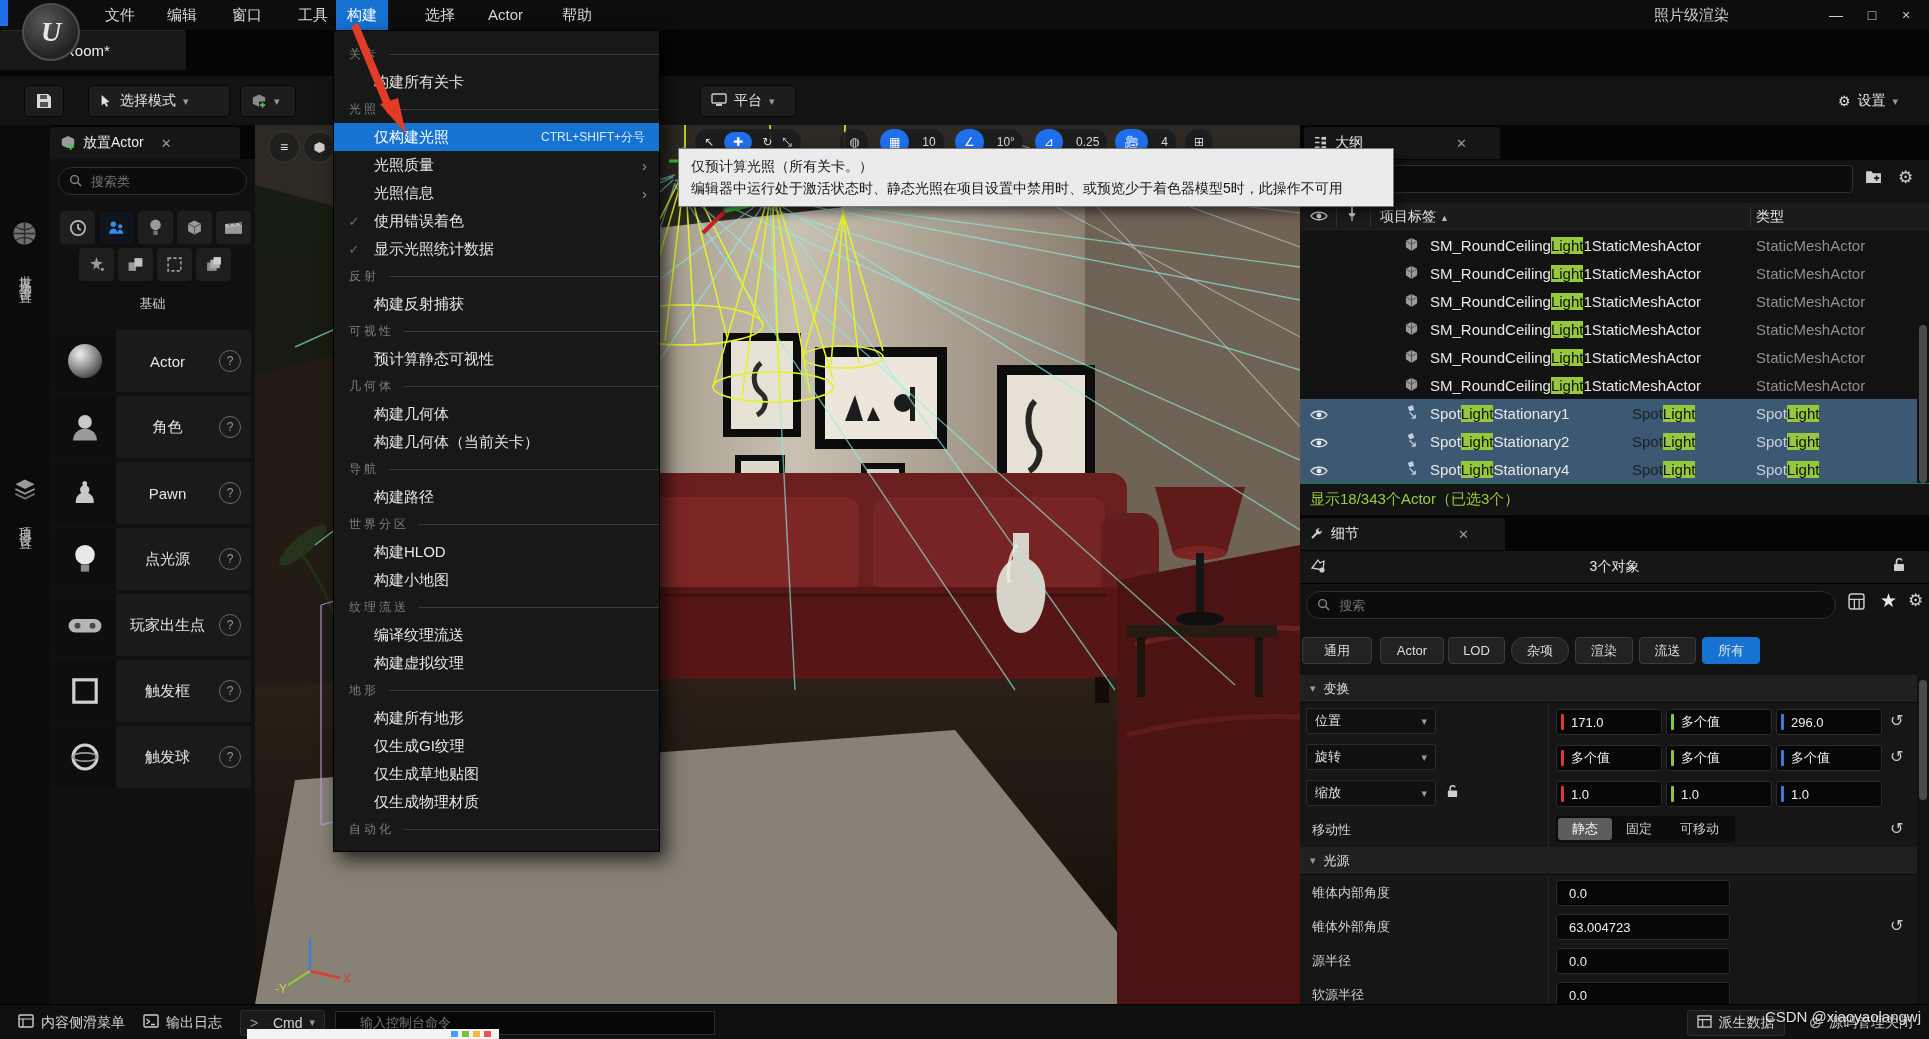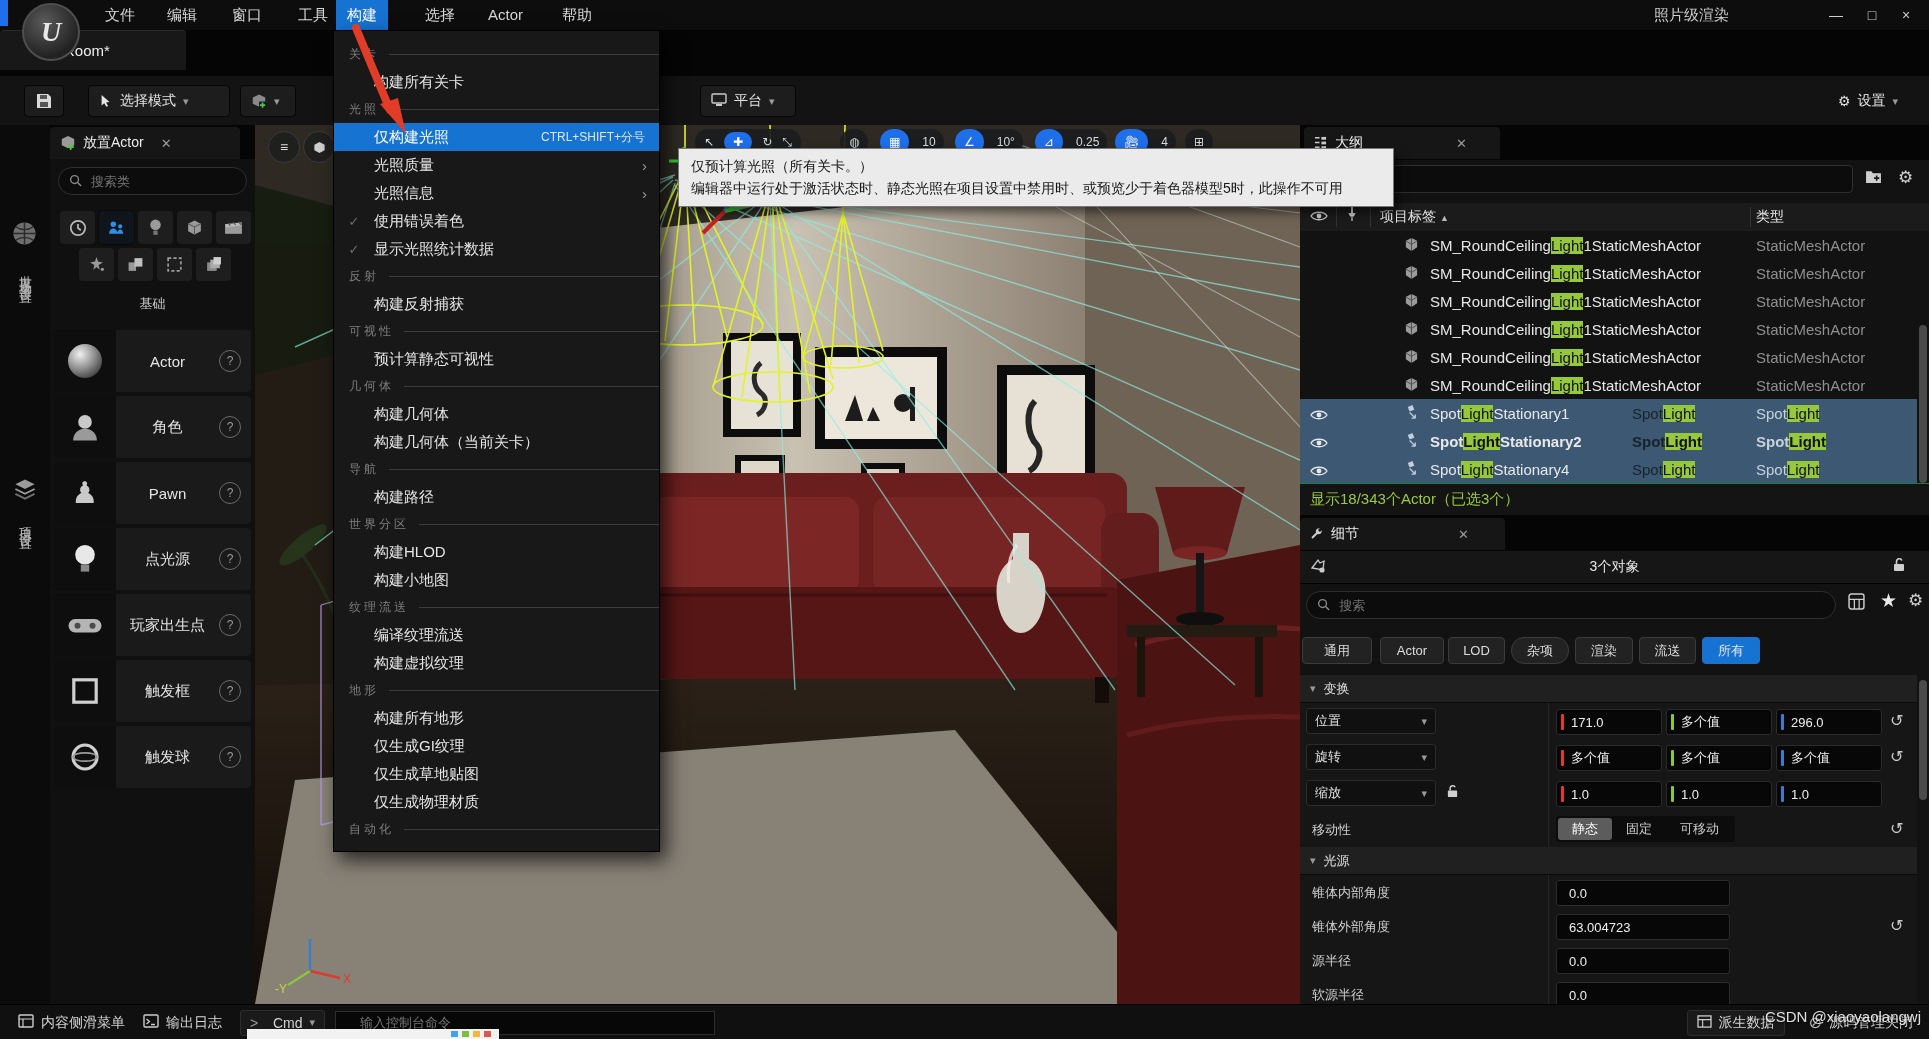--- a/index.html
+++ b/index.html
@@ -635,21 +635,21 @@
               <circle cx="9" cy="6" r="2.4" fill="#e8e8e8"></circle>
             </svg></span>
     <span class="abs" style="left:104px;top:6px"><svg viewBox="0 0 16 16" width="15" height="15">
               <path d="M4 2l5-2 2 5-5 2z" fill="#c3cfdf"></path>
               <path d="M6 8l6 6M12 14h-4M12 14v-4" stroke="#c3cfdf" stroke-width="1.4" fill="none"></path>
             </svg></span>
     <span class="abs" style="left:130px"><span style="color:#e8e8e8">Spot</span><span class="hl-green">Light</span><span style="color:#e8e8e8">Stationary1</span></span>
     <span class="abs" style="left:332px"><span style="color:#18222c">Spot</span><span class="hl-green">Light</span></span>
     <span class="typecell"><span style="color:#c6d2dc">Spot</span><span class="hl-green">Light</span></span>
         </div>
-        <div class="o-row sel" style="top: 196px; font-weight: bold;">
+        <div class="o-row sel" style="top: 196px;">
           <span class="abs" style="left:10px;top:8px"><svg viewBox="0 0 18 12" width="18" height="12">
               <path d="M1 6C4 1 14 1 17 6 14 11 4 11 1 6z" fill="none" stroke="#e8e8e8" stroke-width="1.3"></path>
               <circle cx="9" cy="6" r="2.4" fill="#e8e8e8"></circle>
             </svg></span>
     <span class="abs" style="left:104px;top:6px"><svg viewBox="0 0 16 16" width="15" height="15">
               <path d="M4 2l5-2 2 5-5 2z" fill="#c3cfdf"></path>
               <path d="M6 8l6 6M12 14h-4M12 14v-4" stroke="#c3cfdf" stroke-width="1.4" fill="none"></path>
             </svg></span>
     <span class="abs" style="left:130px"><span style="color:#e8e8e8">Spot</span><span class="hl-green">Light</span><span style="color:#e8e8e8">Stationary2</span></span>
     <span class="abs" style="left:332px"><span style="color:#18222c">Spot</span><span class="hl-green">Light</span></span>

